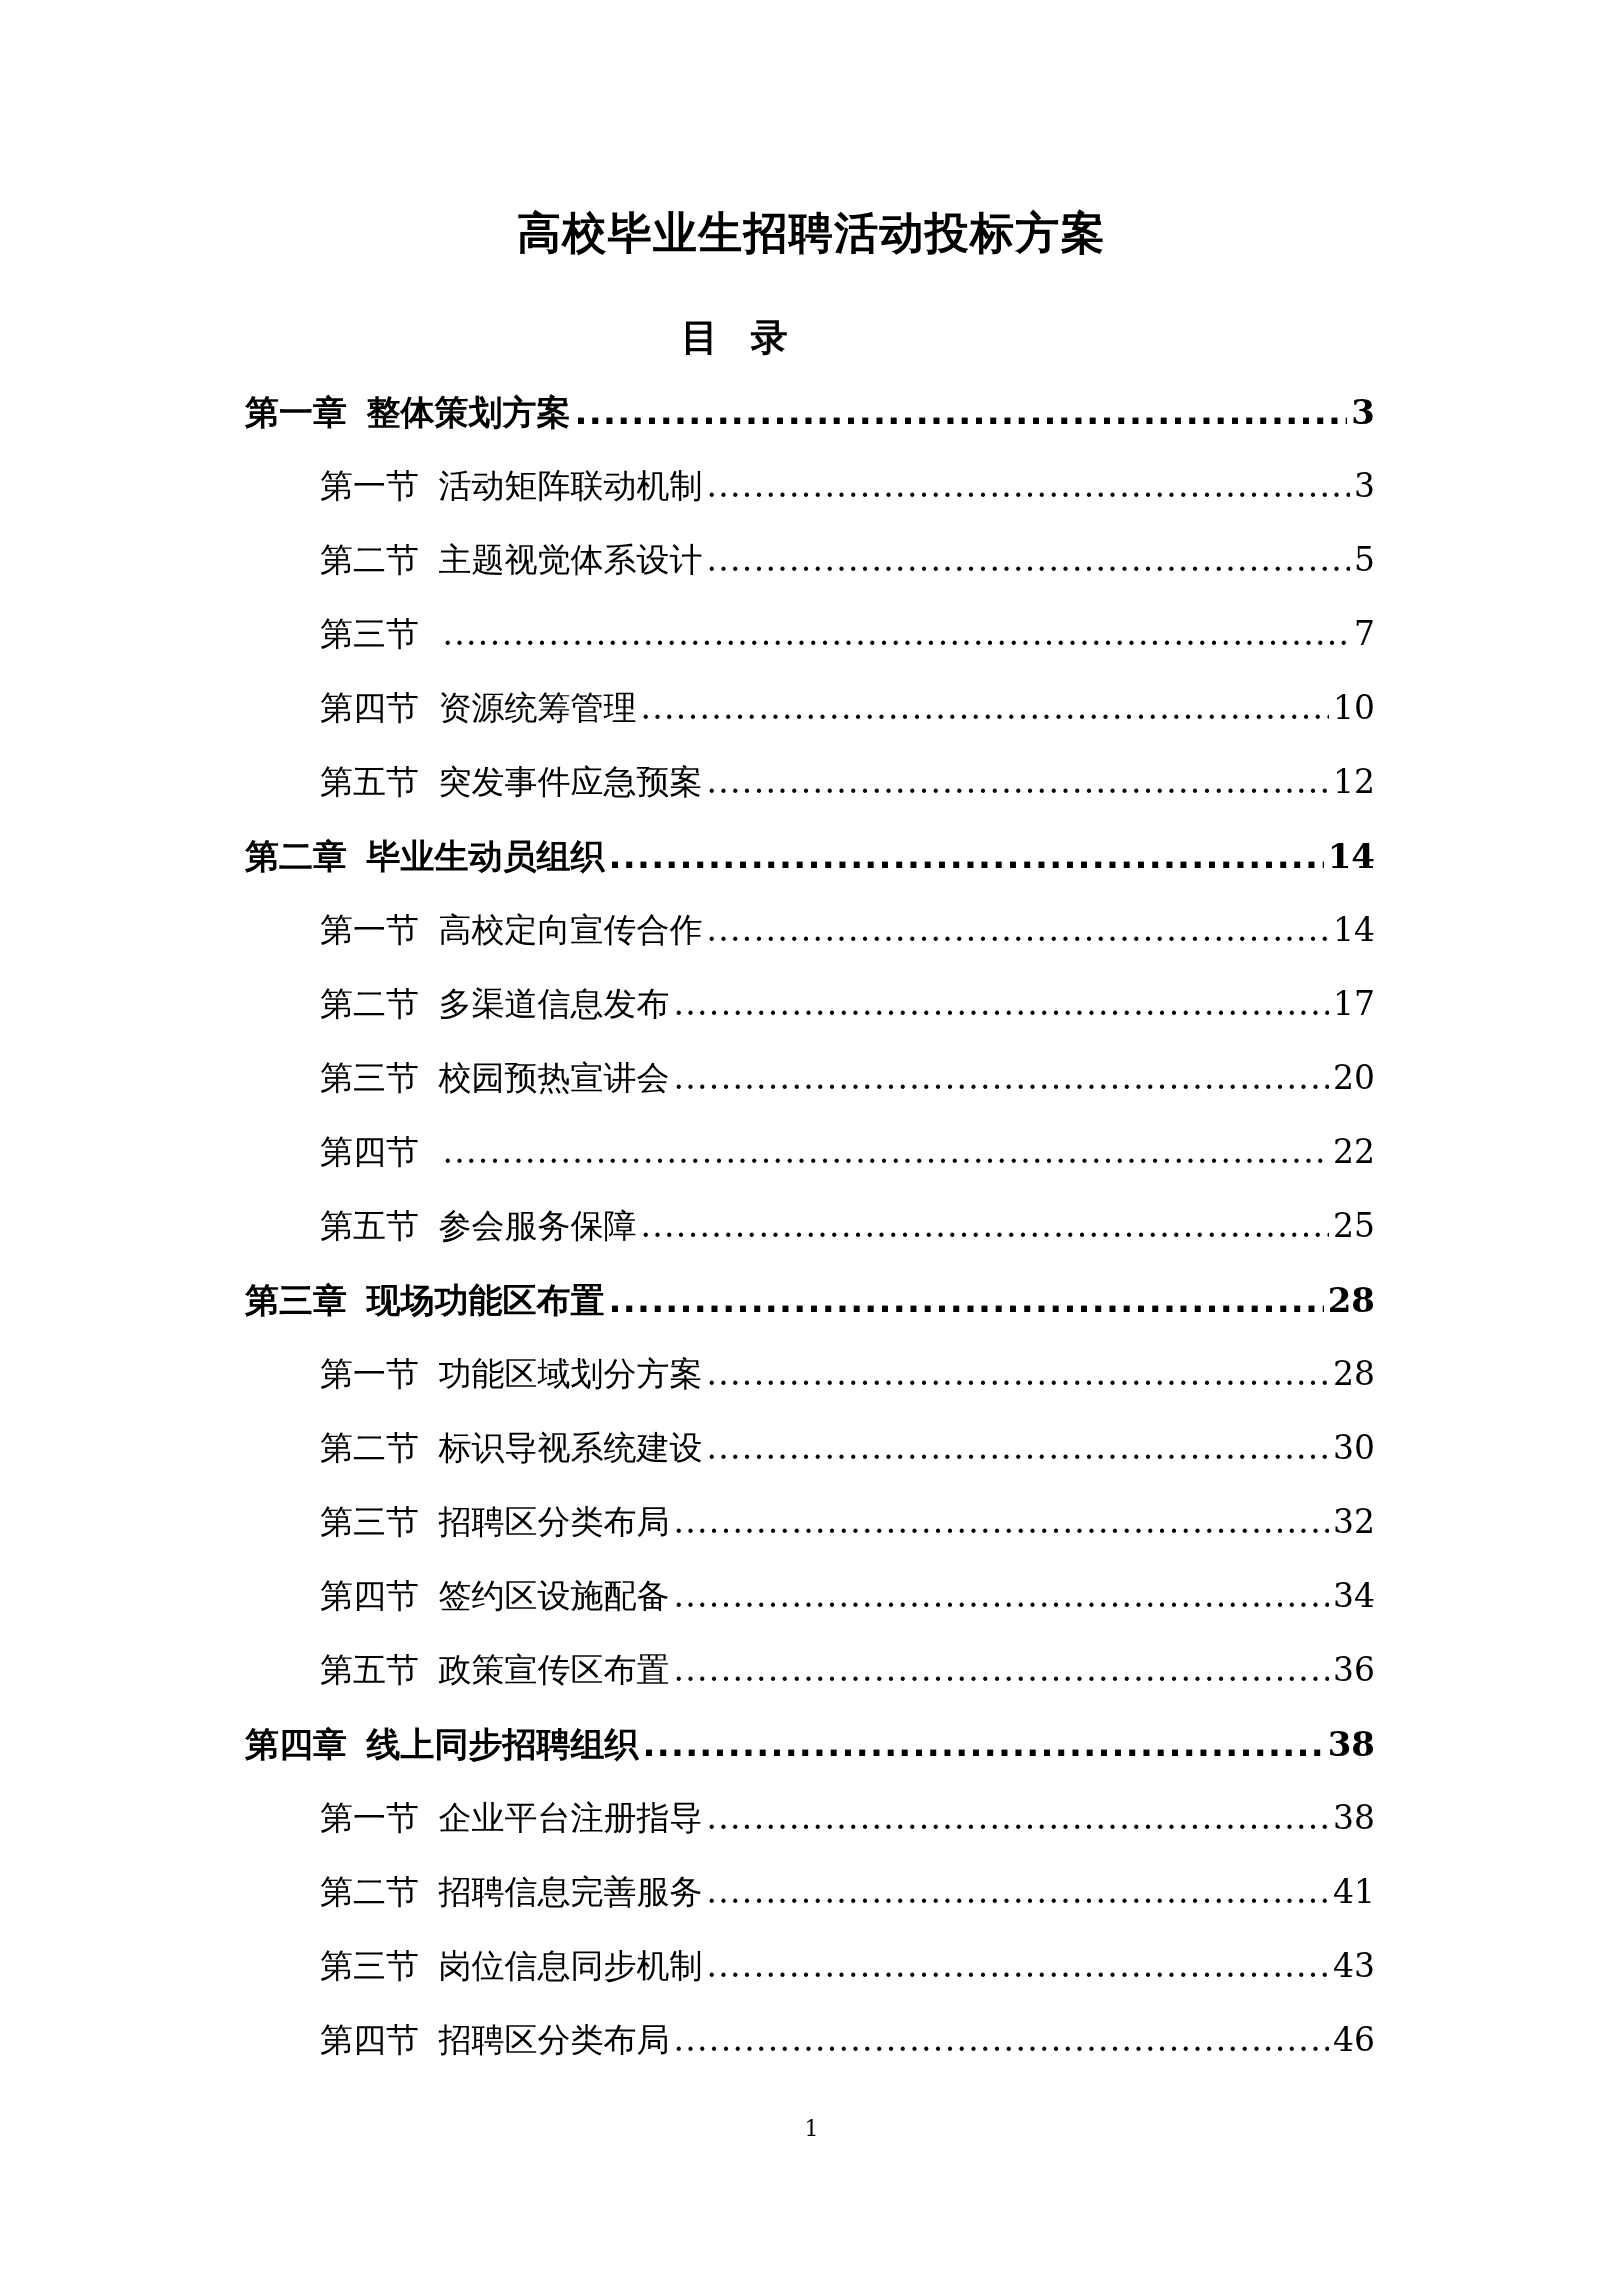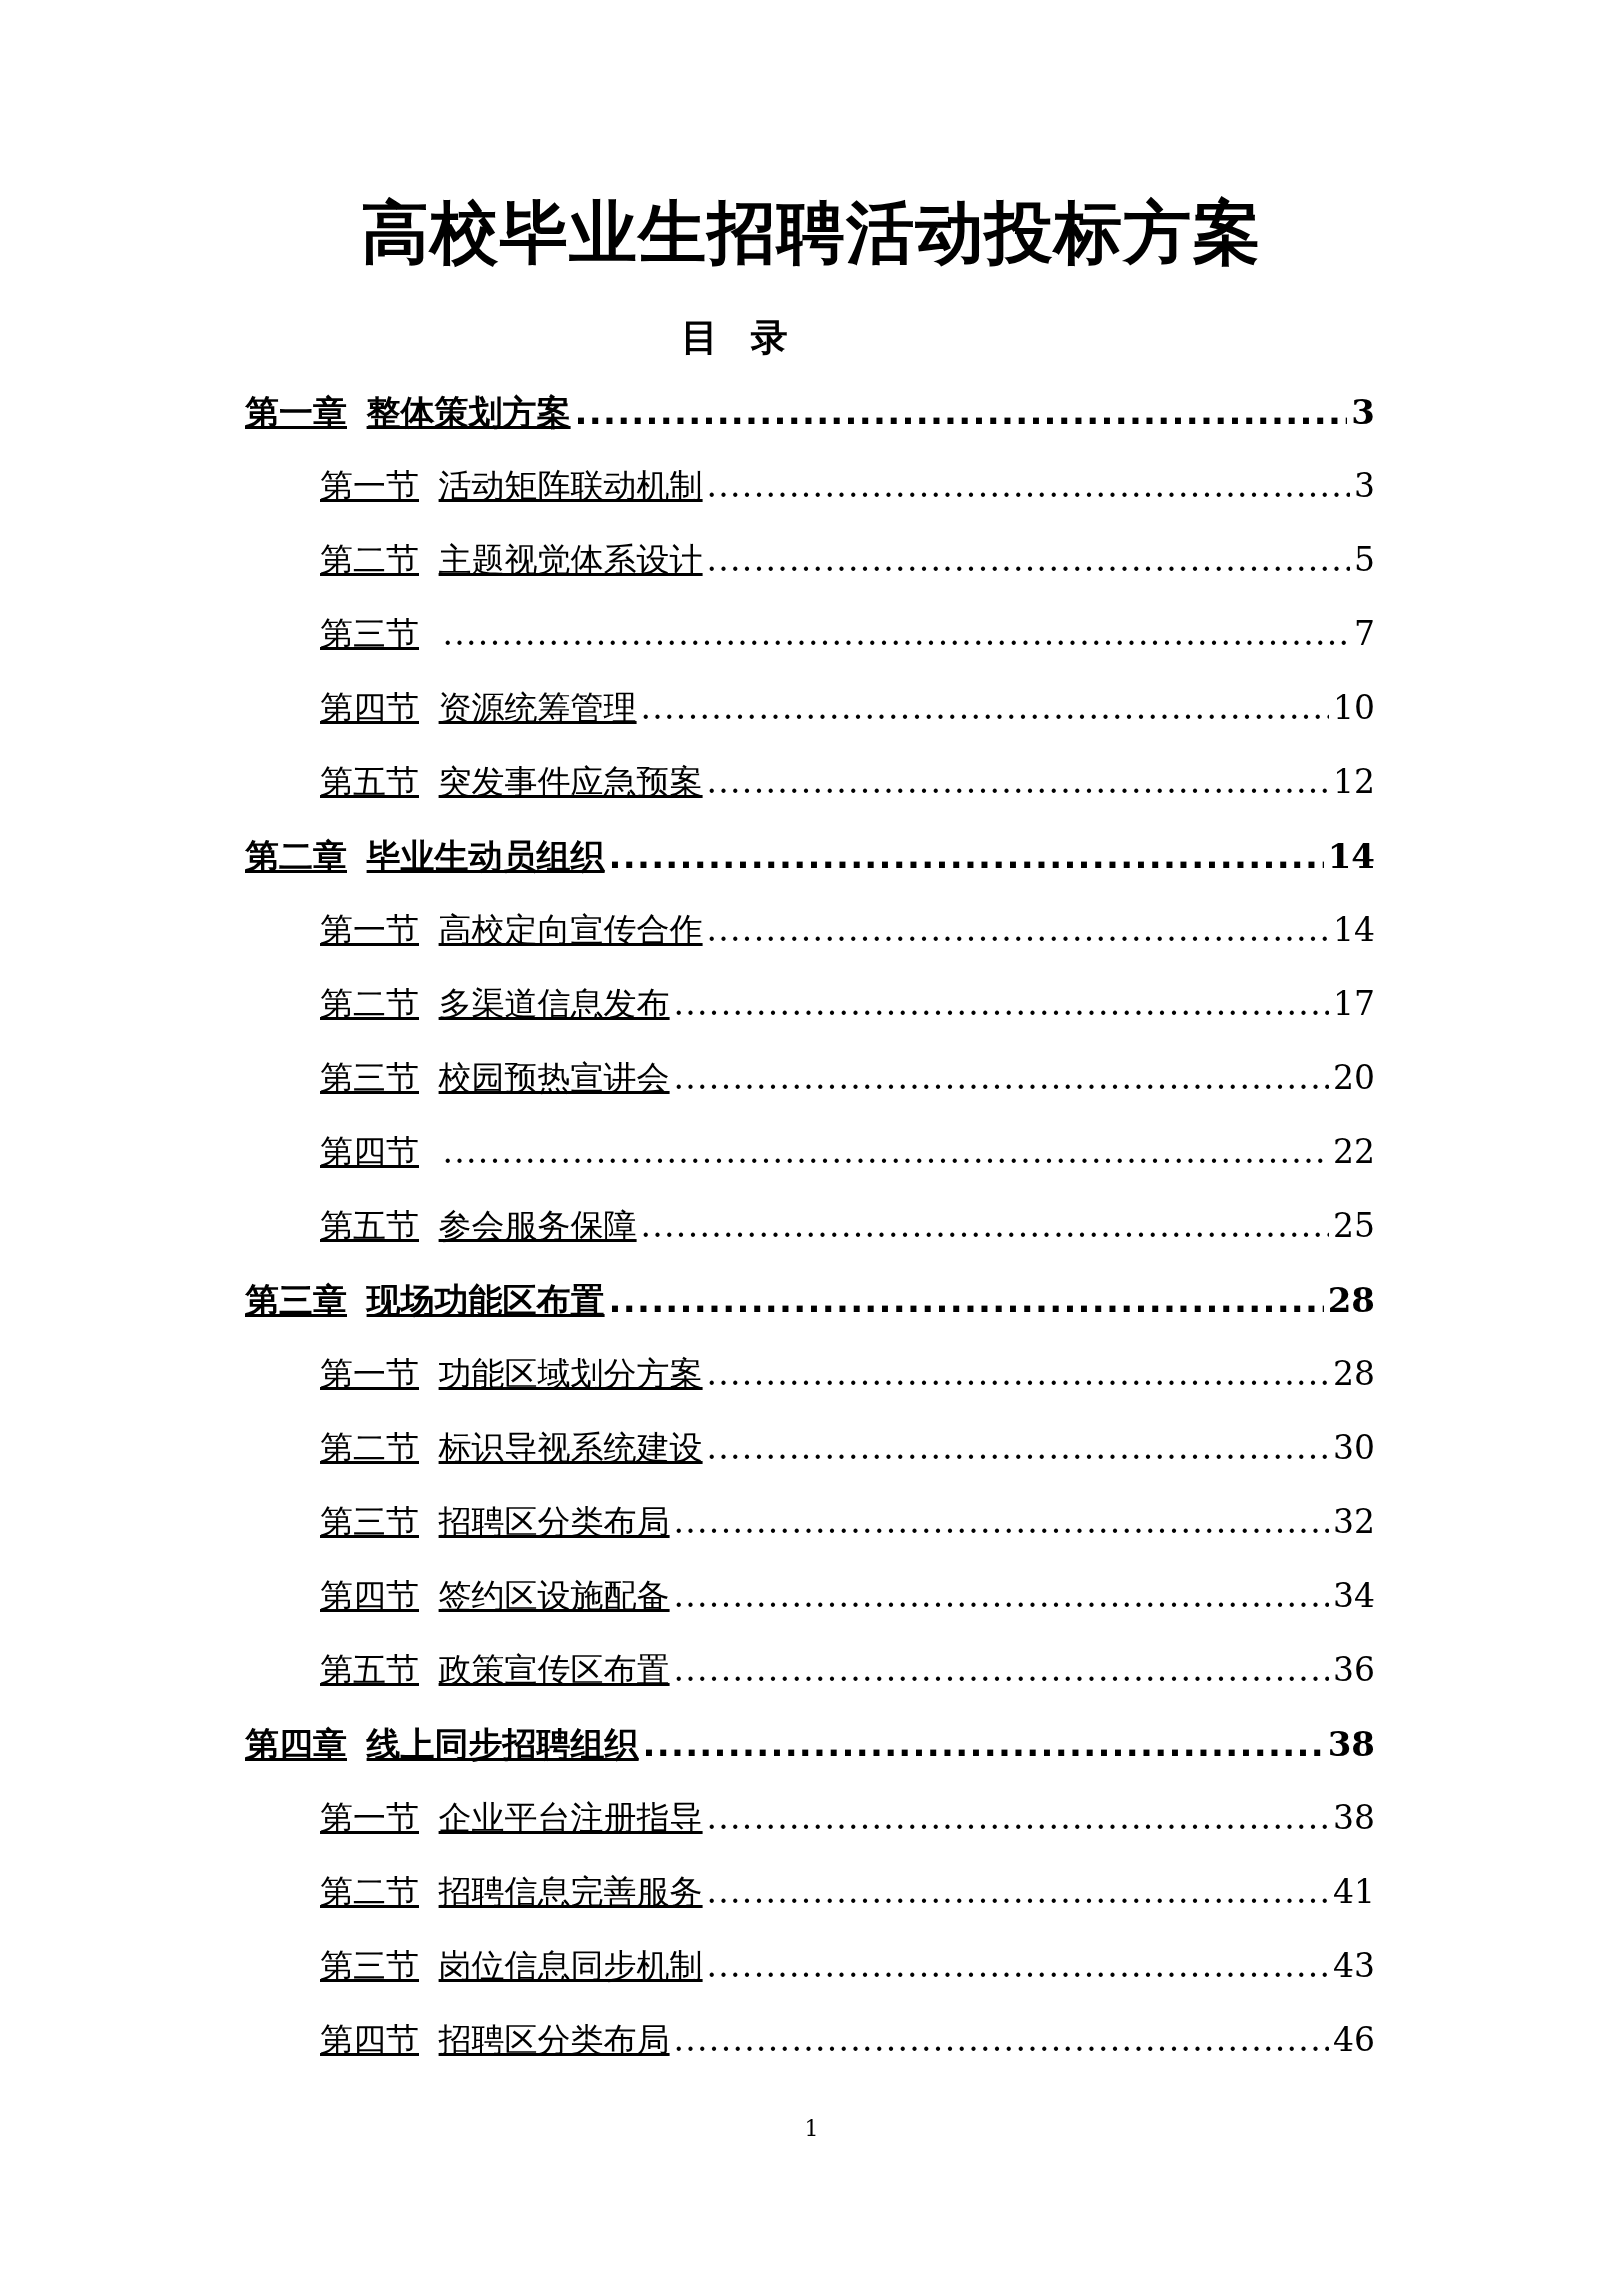--- a/index.html
+++ b/index.html
@@ -1,28 +1,28 @@
 <!DOCTYPE html>
 <html style="font-size:10.5px"><head>
 <meta charset="utf-8">
 <style>
   html, body { margin: 0; padding: 0; background: #ffffff; }
   body { width: 1623px; height: 2295px; position: relative; overflow: hidden;
          font-family: "DejaVu Serif", "Liberation Serif", serif; color: #000; }
   .title { position: absolute; left: 0; width: 1623px; top: 190px; text-align: center;
            font-family: "DejaVu Sans", "Liberation Sans", sans-serif;
-           font-size: 68px; font-weight: bold; letter-spacing: 1.3px; line-height: 85px; }
+           font-size: 44px; font-weight: bold; letter-spacing: 1.3px; line-height: 85px; }
   .toc-heading { position: absolute; left: 0; width: 1469px; top: 313px; text-align: center;
            font-family: "DejaVu Sans", "Liberation Sans", sans-serif;
            font-size: 37px; font-weight: bold; line-height: 50px; word-spacing: 19.6px; }
   .toc { position: absolute; left: 245px; top: 375px; width: 1130px; }
   .row { display: flex; align-items: baseline; height: 74px; line-height: 74px; }
   .row.chapter { font-family: "DejaVu Sans", "Liberation Sans", sans-serif; font-weight: bold; font-size: 34px; }
   .row.section { padding-left: 75px; font-size: 33px; justify-content: center; }
-  .label { white-space: nowrap; text-decoration: underline; }
+  .label { white-space: nowrap; }
   .num-label { margin-right: 19.6px; }
   .leader { flex: 1; overflow: hidden; white-space: nowrap; margin: 0 3.9px; letter-spacing: 1.3px; }
   .leader::after { content: "......................................................................................................................................................................................................................................................"; }
   .row.chapter .leader::after { font-weight: bold; }
   .page { white-space: nowrap; text-align: right; font-family: "DejaVu Serif", "Liberation Serif", serif; }
   .row.chapter .page { font-weight: bold; }
   .page-footer { position: absolute; left: 0; width: 1623px; top: 2112px; text-align: center;
            font-size: 22px; line-height: 33px; }
 </style>
 </head>

